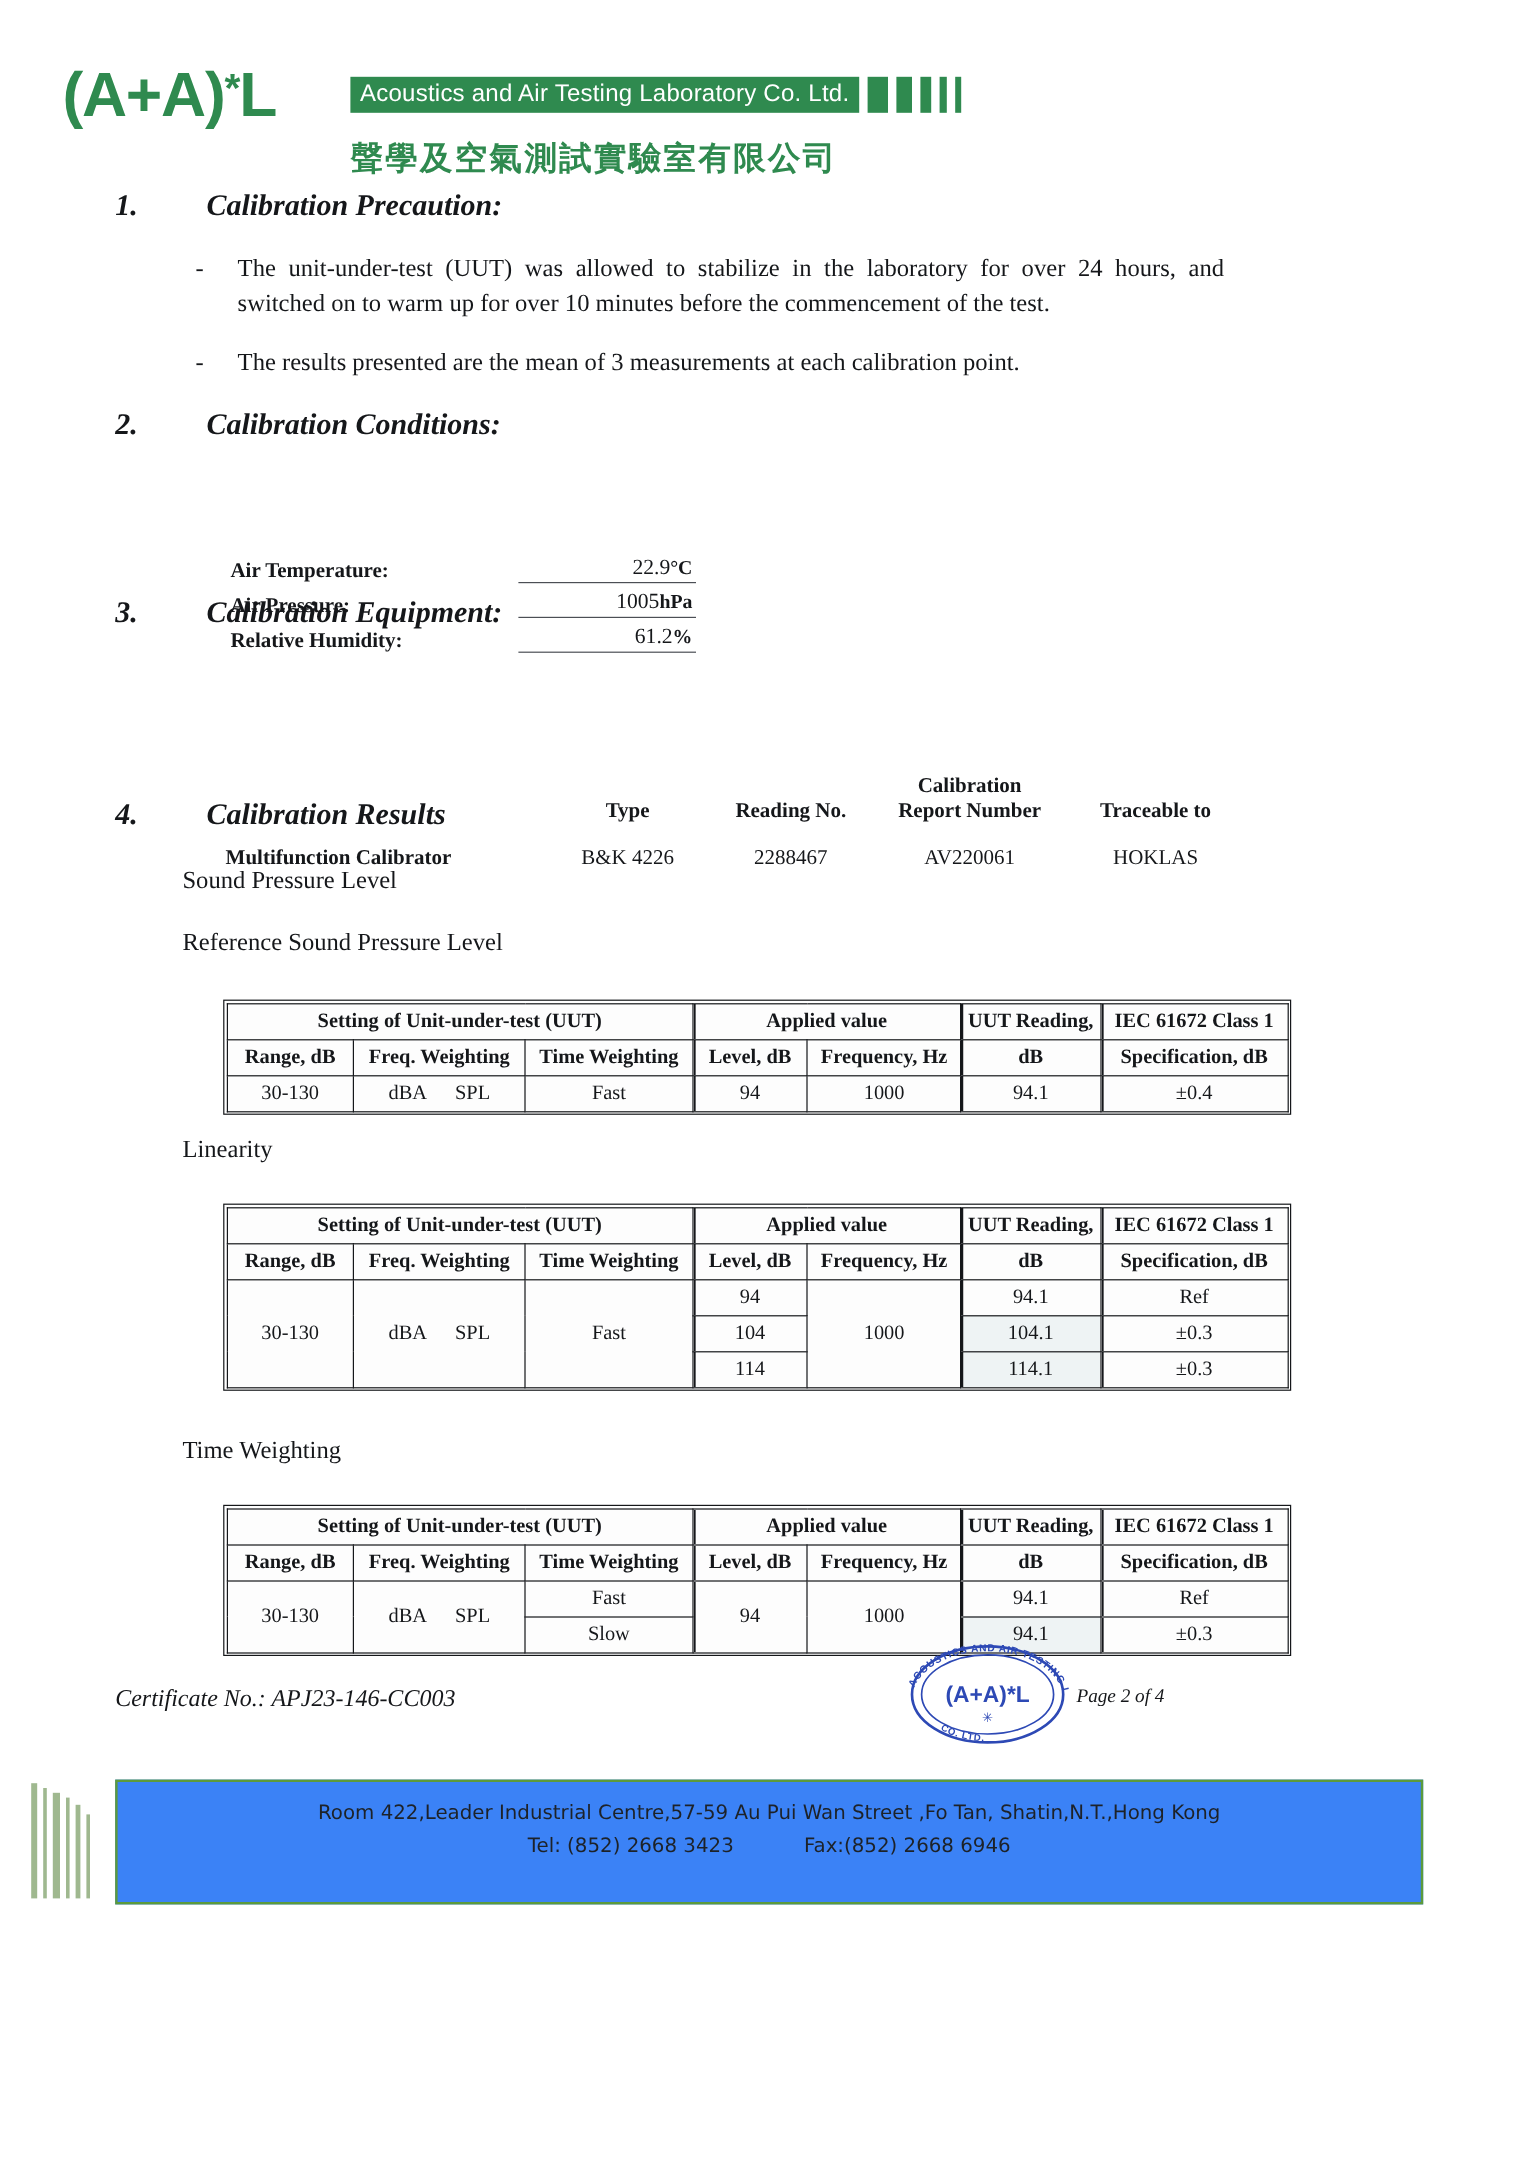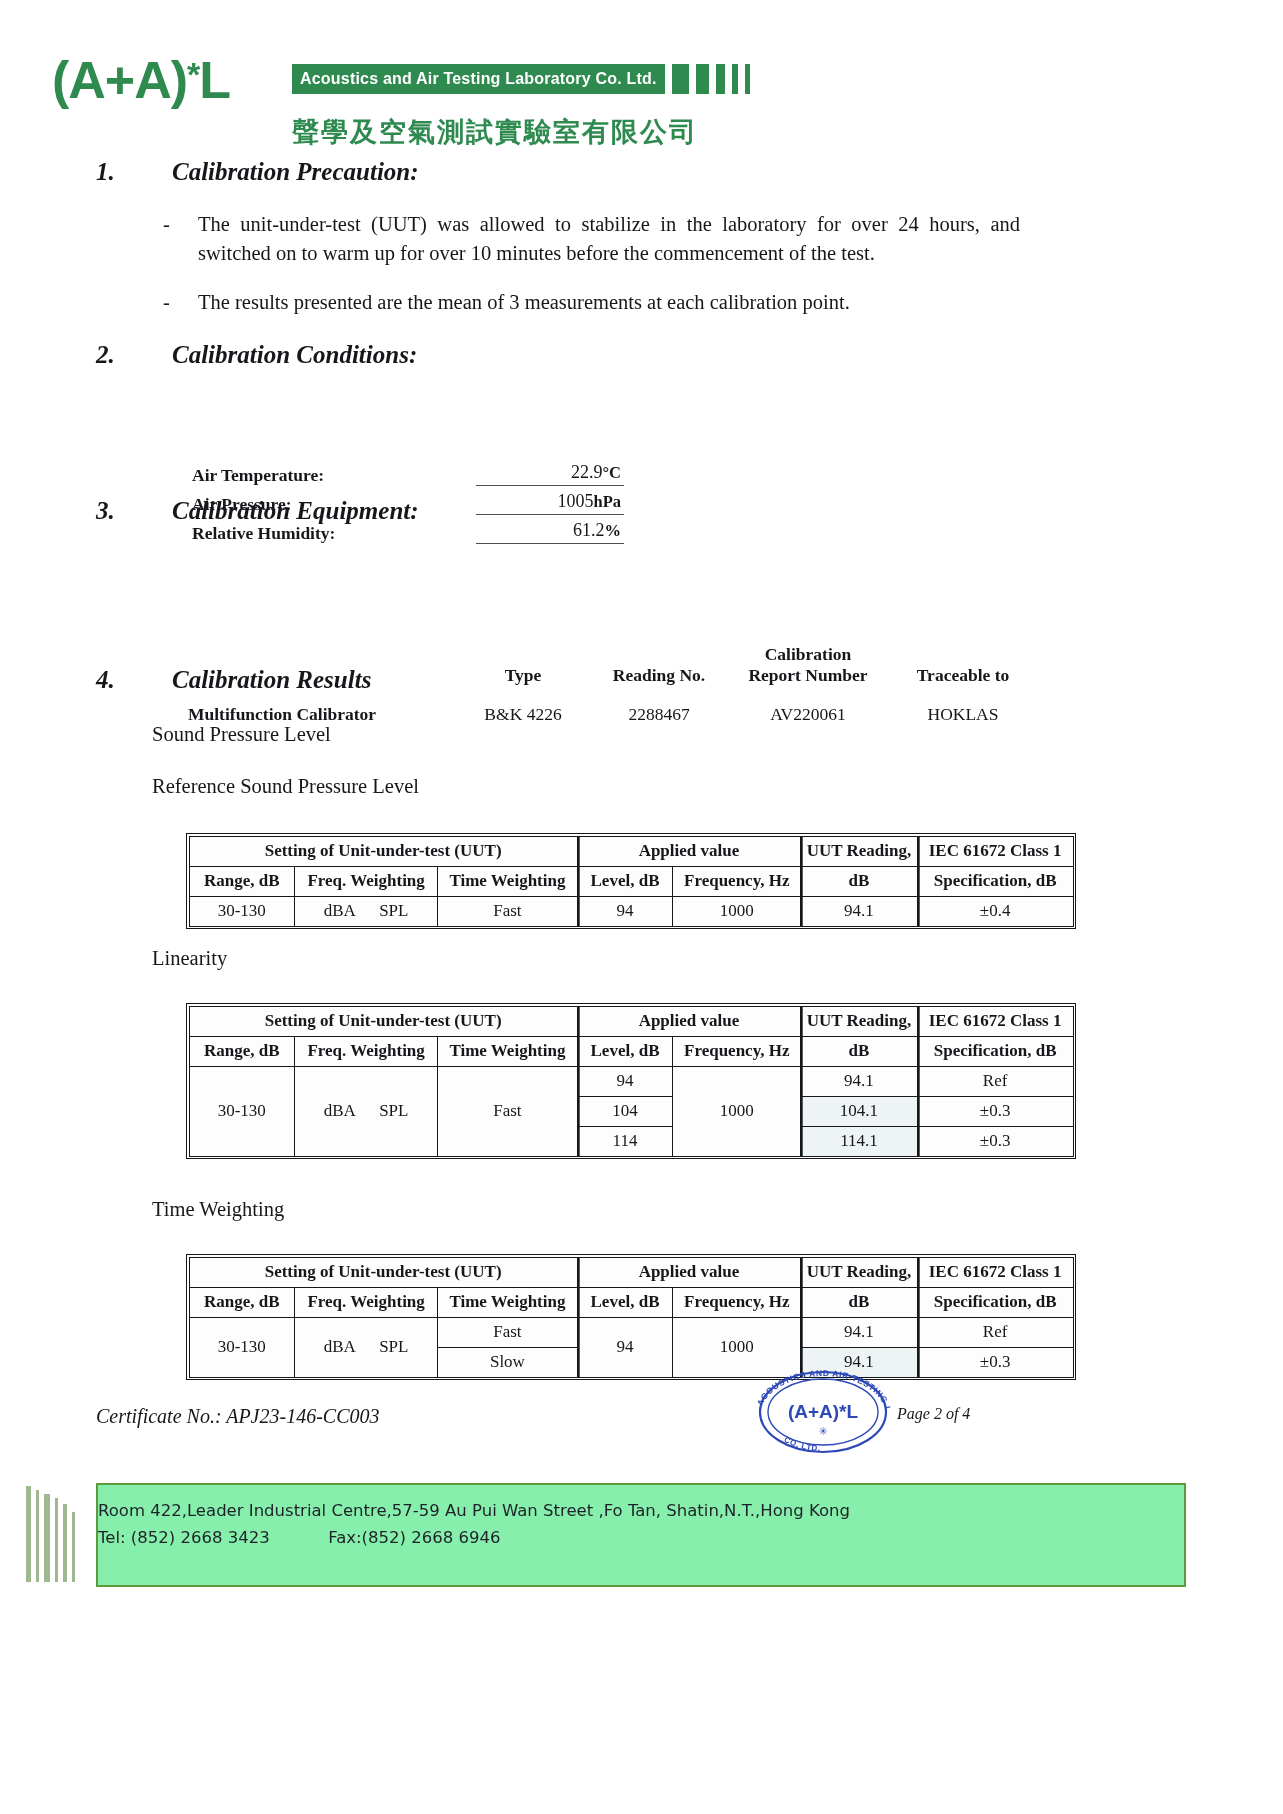--- a/index.html
+++ b/index.html
@@ -29,22 +29,22 @@
     color: #2f8a4f;
     line-height: 1;
   }
   .logo-mark .star { font-size: 34px; vertical-align: 12px; }
   .logo-block { position: absolute; left: 292px; top: 36px; }
   .logo-en-wrap { display: flex; align-items: stretch; height: 30px; }
   .logo-en {
     background: #2f8a4f;
     color: #ffffff;
     font-family: "Liberation Sans", "DejaVu Sans", sans-serif;
-    font-weight: bold;
-    font-size: 16px;
+    font-weight: normal;
+    font-size: 20px;
     letter-spacing: .2px;
     padding: 2px 8px 3px 8px;
     white-space: nowrap;
     line-height: 25px;
   }
   .bar { background: #2f8a4f; margin-left: 7px; }
   .bar.b1 { width: 17px; }
   .bar.b2 { width: 13px; }
   .bar.b3 { width: 9px; }
   .bar.b4 { width: 6px; }
@@ -90,21 +90,20 @@
   
   .conditions {
     position: absolute;
     left: 192px; top: 460px;
   }
   .cond-row {
     display: flex;
     align-items: flex-end;
     margin-bottom: 3px;
     height: 26px;
-    gap: 44px;
   }
   .cond-label {
     font-weight: bold;
     font-size: 17.5px;
     width: 240px;
   }
   .cond-valbox {
     width: 148px;
     border-bottom: 1.4px solid #4b4f55;
     text-align: right;
@@ -192,21 +191,22 @@
     width: 162px; height: 86px;
   }
   .stamp svg { display: block; }
 
   
   .footer {
     position: absolute;
     left: 96px; top: 1483px;
     width: 1090px; height: 104px;
     border: 2.2px solid #5c9a3c;
-    background: #86efac;
+    background: #3b82f6;
+    text-align: center;
     font-family: "DejaVu Sans", "Liberation Sans", sans-serif;
     font-size: 16.5px;
     color: #1d2228;
     padding-top: 12px;
     line-height: 27px;
   }
   .footer .frow { display: block; }
   .footer .fspace { display: inline-block; width: 48px; }
   .barcode {
     position: absolute;

